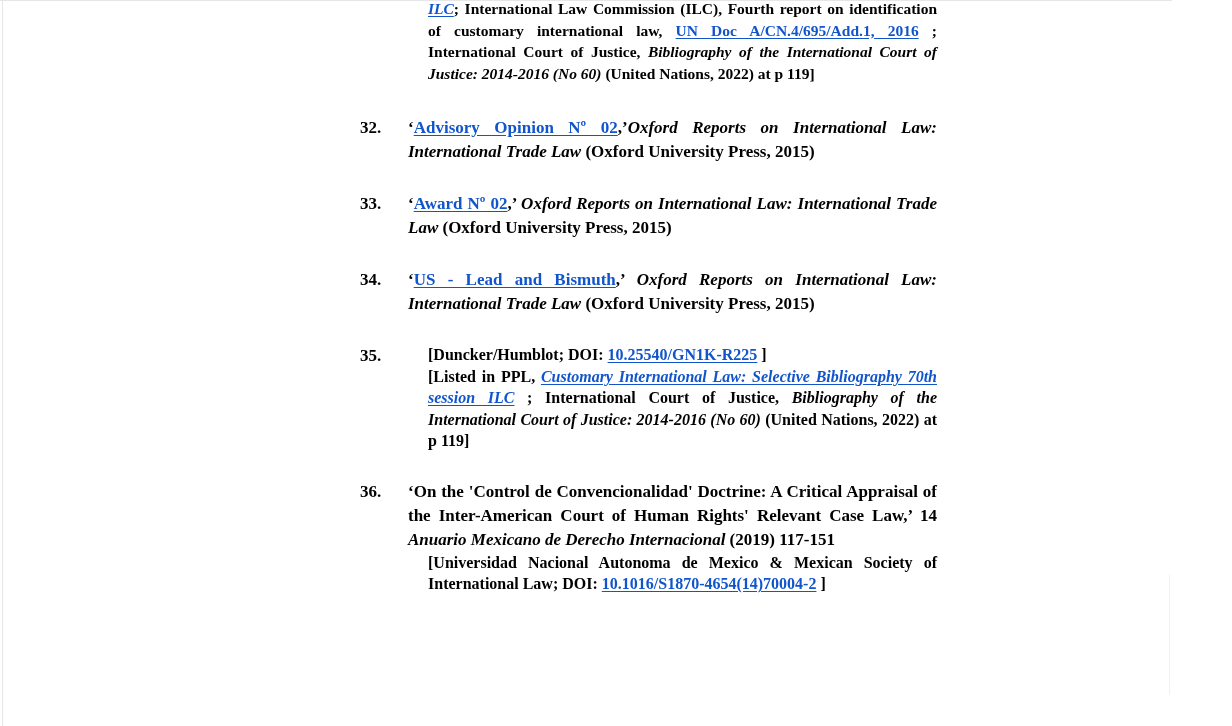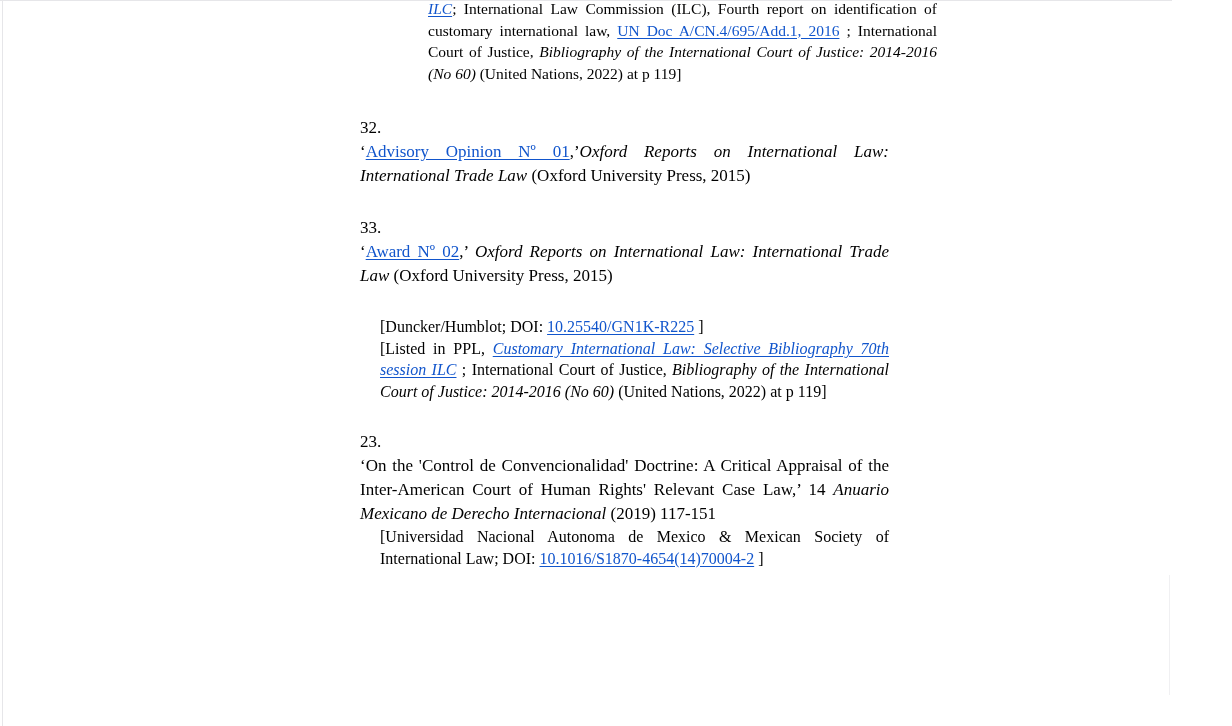--- a/index.html
+++ b/index.html
@@ -8,20 +8,21 @@
     background: #ffffff;
   }
   .page {
     position: relative;
     width: 1172px;
     height: 726px;
     background: #ffffff;
     overflow: hidden;
     font-family: "Liberation Serif", "DejaVu Serif", serif;
     color: #000000;
+    font-weight: bold;
   }
   .edge-top {
     position: absolute; top: 0; left: 0; right: 0; height: 1px;
     background: #e6e6e9;
   }
   .edge-left {
     position: absolute; top: 0; bottom: 0; left: 2px; width: 1px;
     background: #e6e6e9;
   }
   .edge-right {
@@ -37,21 +38,20 @@
   .cont {
     margin: -2px 0 32px 68px;
     width: 509px;
     font-size: 15.5px;
     line-height: 21.5px;
     text-align: justify;
   }
   .entry {
     display: flex;
     margin-bottom: 28px;
-    flex-direction: column;
   }
   .entry:last-child { margin-bottom: 0; }
   .num {
     width: 48px;
     flex: none;
     font-size: 17px;
     line-height: 24px;
   }
   .body { width: 529px; }
   .main {
@@ -82,37 +82,44 @@
   <div class="edge-top"></div>
   <div class="edge-left"></div>
   <div class="edge-right"></div>
 
   <div class="column">
     <p class="cont" id="continuation"><a href="#" class="lk it" style="color: rgb(17, 85, 204);">ILC</a><span>; International Law Commission (ILC), Fourth report on identification of customary international law, </span><a href="#" class="lk" style="color: rgb(17, 85, 204);">UN Doc A/CN.4/695/Add.1, 2016</a><span> ; International Court of Justice, </span><span class="it">Bibliography of the International Court of Justice: 2014-2016 (No 60)</span><span> (United Nations, 2022) at p 119]</span></p>
     <div id="reference-list">
         <div class="entry">
           <div class="num">32.</div>
           <div class="body">
-            <p class="main"><span>‘</span><a href="#" class="lk" style="color: rgb(17, 85, 204);">Advisory Opinion Nº 01</a><span>,’</span><span class="it">Oxford Reports on International Law: International Trade Law</span><span> (Oxford University Press, 2015)</span></p>
+            <p class="main"><span>‘</span><a href="#" class="lk" style="color: rgb(17, 85, 204);">Advisory Opinion Nº 02</a><span>,’</span><span class="it">Oxford Reports on International Law: International Trade Law</span><span> (Oxford University Press, 2015)</span></p>
           </div>
         </div>
         <div class="entry">
           <div class="num">33.</div>
           <div class="body">
             <p class="main"><span>‘</span><a href="#" class="lk" style="color: rgb(17, 85, 204);">Award Nº 02</a><span>,’ </span><span class="it">Oxford Reports on International Law: International Trade Law</span><span> (Oxford University Press, 2015)</span></p>
           </div>
         </div>
         <div class="entry">
+          <div class="num">34.</div>
+          <div class="body">
+            <p class="main"><span>‘</span><a href="#" class="lk" style="color: rgb(17, 85, 204);">US - Lead and Bismuth</a><span>,’ </span><span class="it">Oxford Reports on International Law: International Trade Law</span><span> (Oxford University Press, 2015)</span></p>
+          </div>
+        </div>
+        <div class="entry">
+          <div class="num">35.</div>
           <div class="body">
             <p class="note"><span>[Duncker/Humblot; DOI: </span><a href="#" class="lk" style="color: rgb(17, 85, 204);">10.25540/GN1K-R225</a><span> ]</span></p>
             <p class="note"><span>[Listed in PPL, </span><a href="#" class="lk it" style="color: rgb(17, 85, 204);">Customary International Law: Selective Bibliography 70th session ILC</a><span> ; International Court of Justice, </span><span class="it">Bibliography of the International Court of Justice: 2014-2016 (No 60)</span><span> (United Nations, 2022) at p 119]</span></p>
           </div>
         </div>
         <div class="entry">
-          <div class="num">23.</div>
+          <div class="num">36.</div>
           <div class="body">
             <p class="main"><span>‘On the 'Control de Convencionalidad' Doctrine: A Critical Appraisal of the Inter-American Court of Human Rights' Relevant Case Law,’ 14 </span><span class="it">Anuario Mexicano de Derecho Internacional</span><span> (2019) 117-151</span></p>
             <p class="note"><span>[Universidad Nacional Autonoma de Mexico &amp; Mexican Society of International Law; DOI: </span><a href="#" class="lk" style="color: rgb(17, 85, 204);">10.1016/S1870-4654(14)70004-2</a><span> ]</span></p>
           </div>
         </div>
       </div>
   </div>
 </div>
 
 </body></html>

